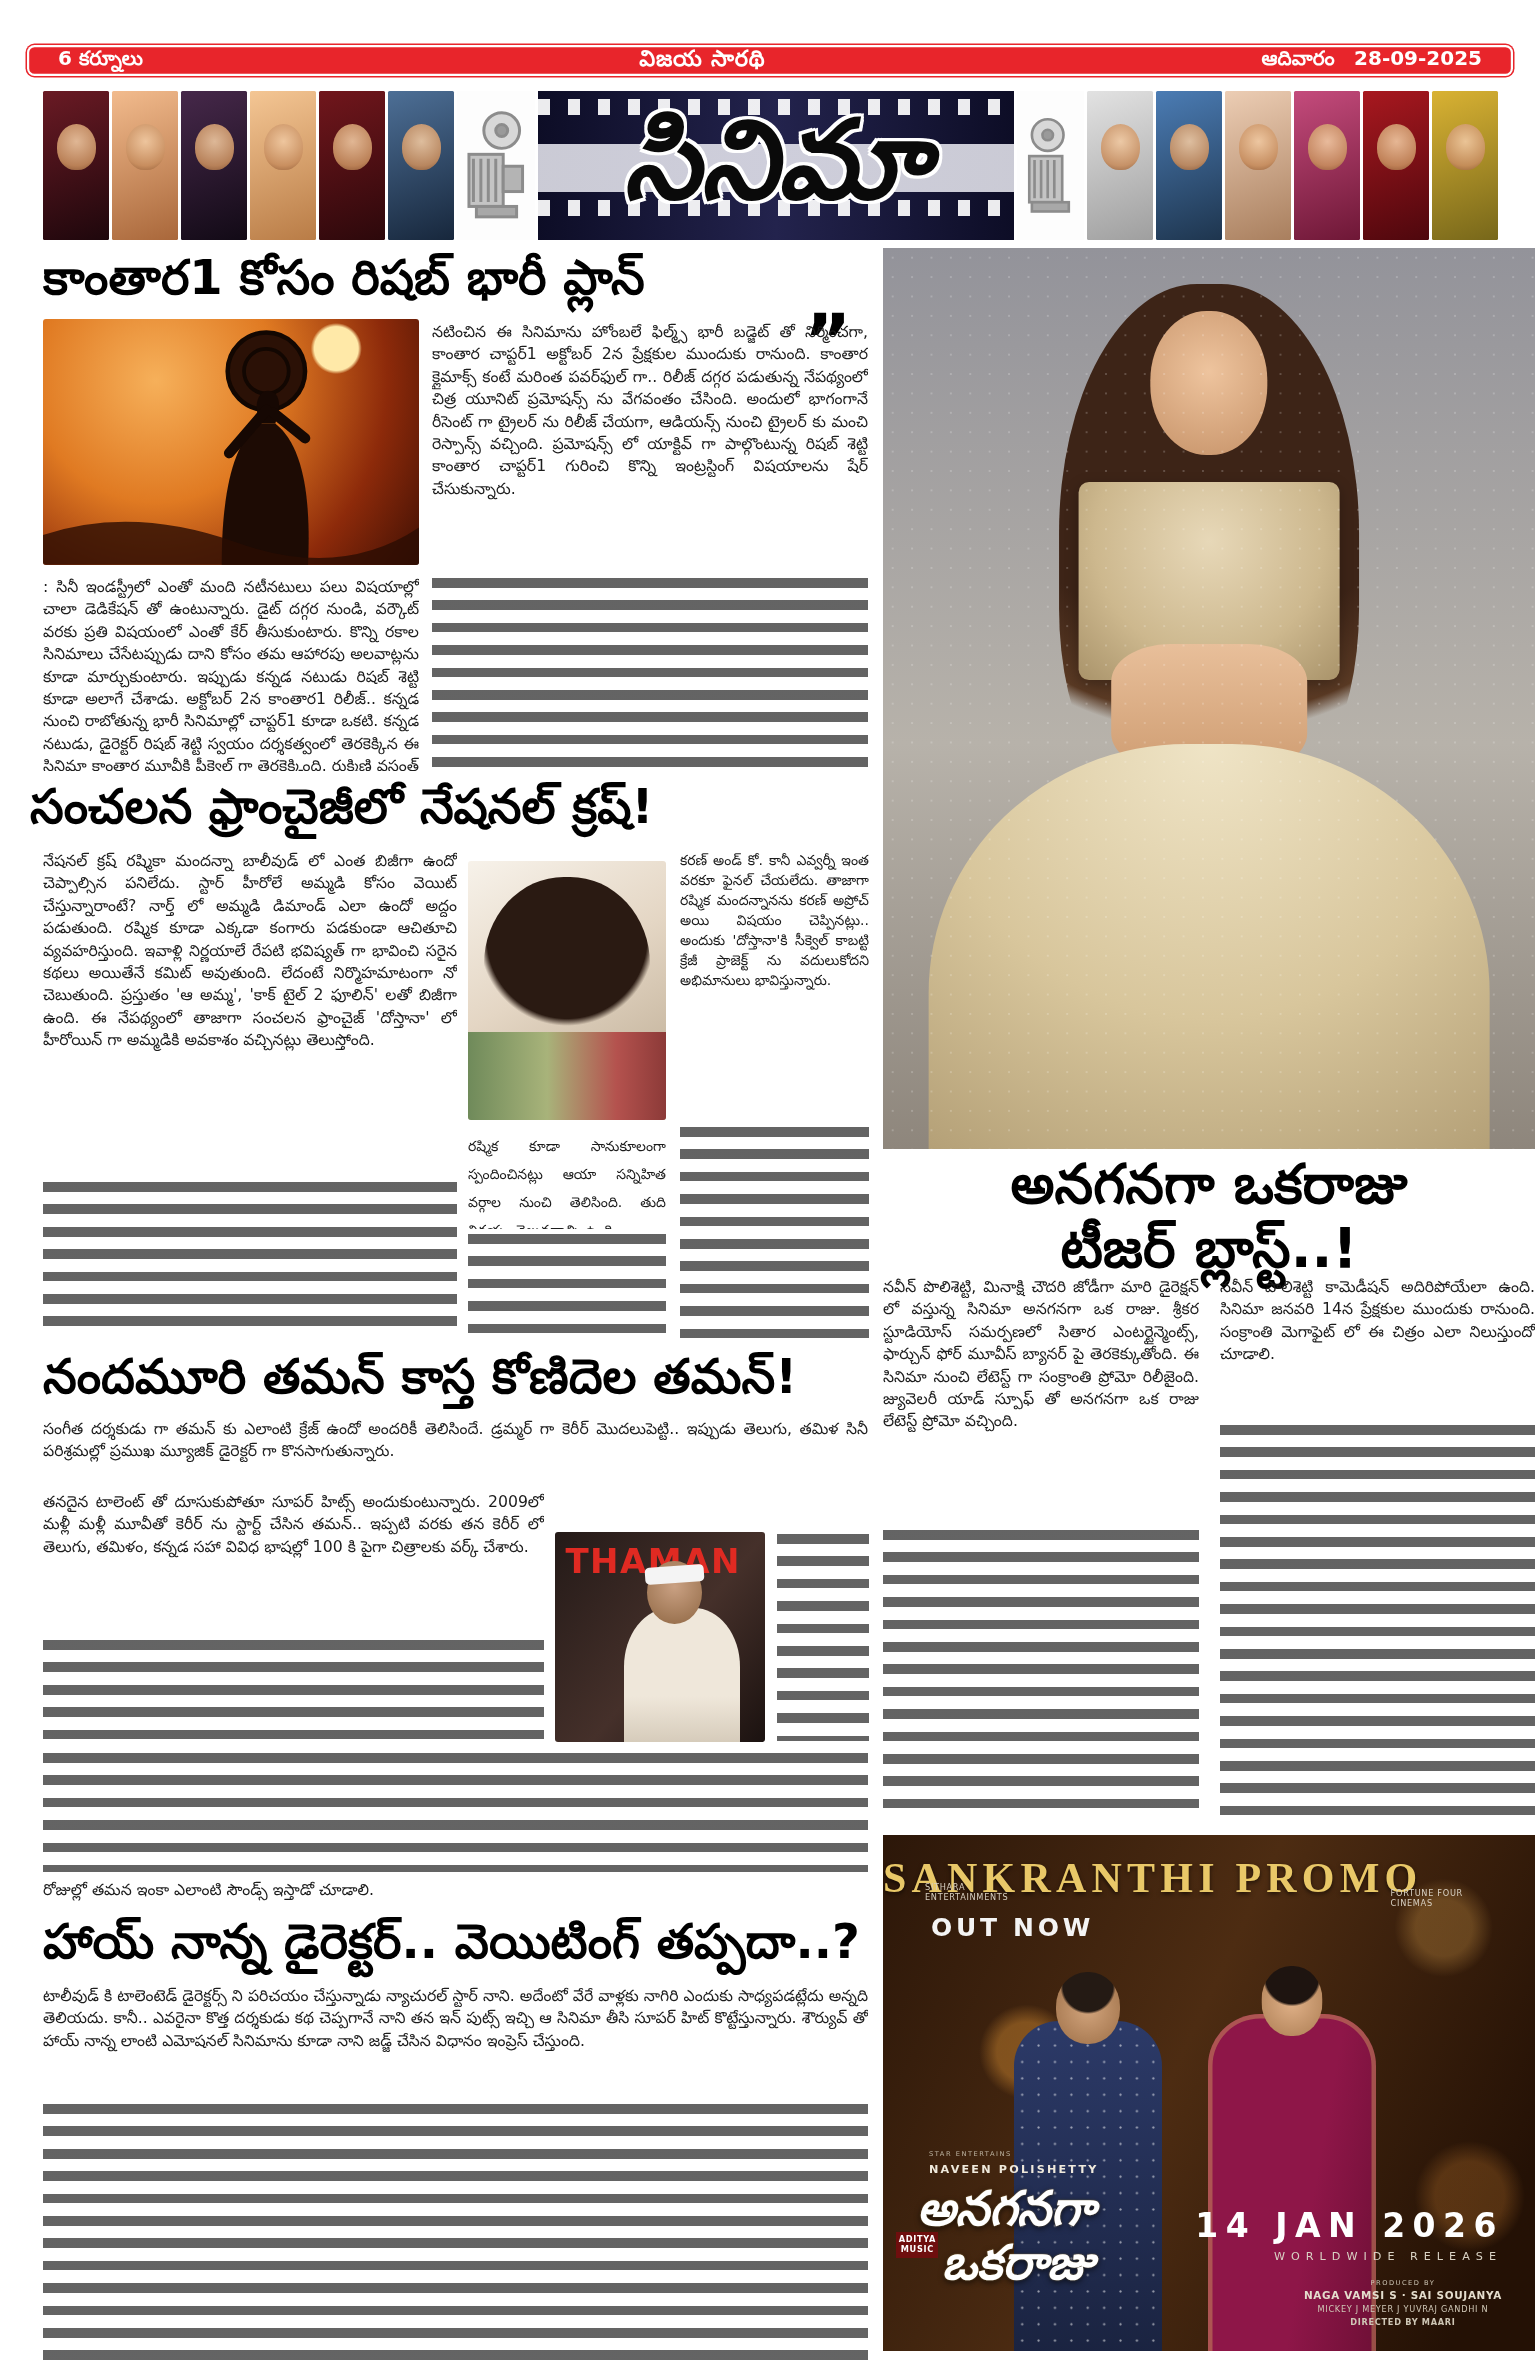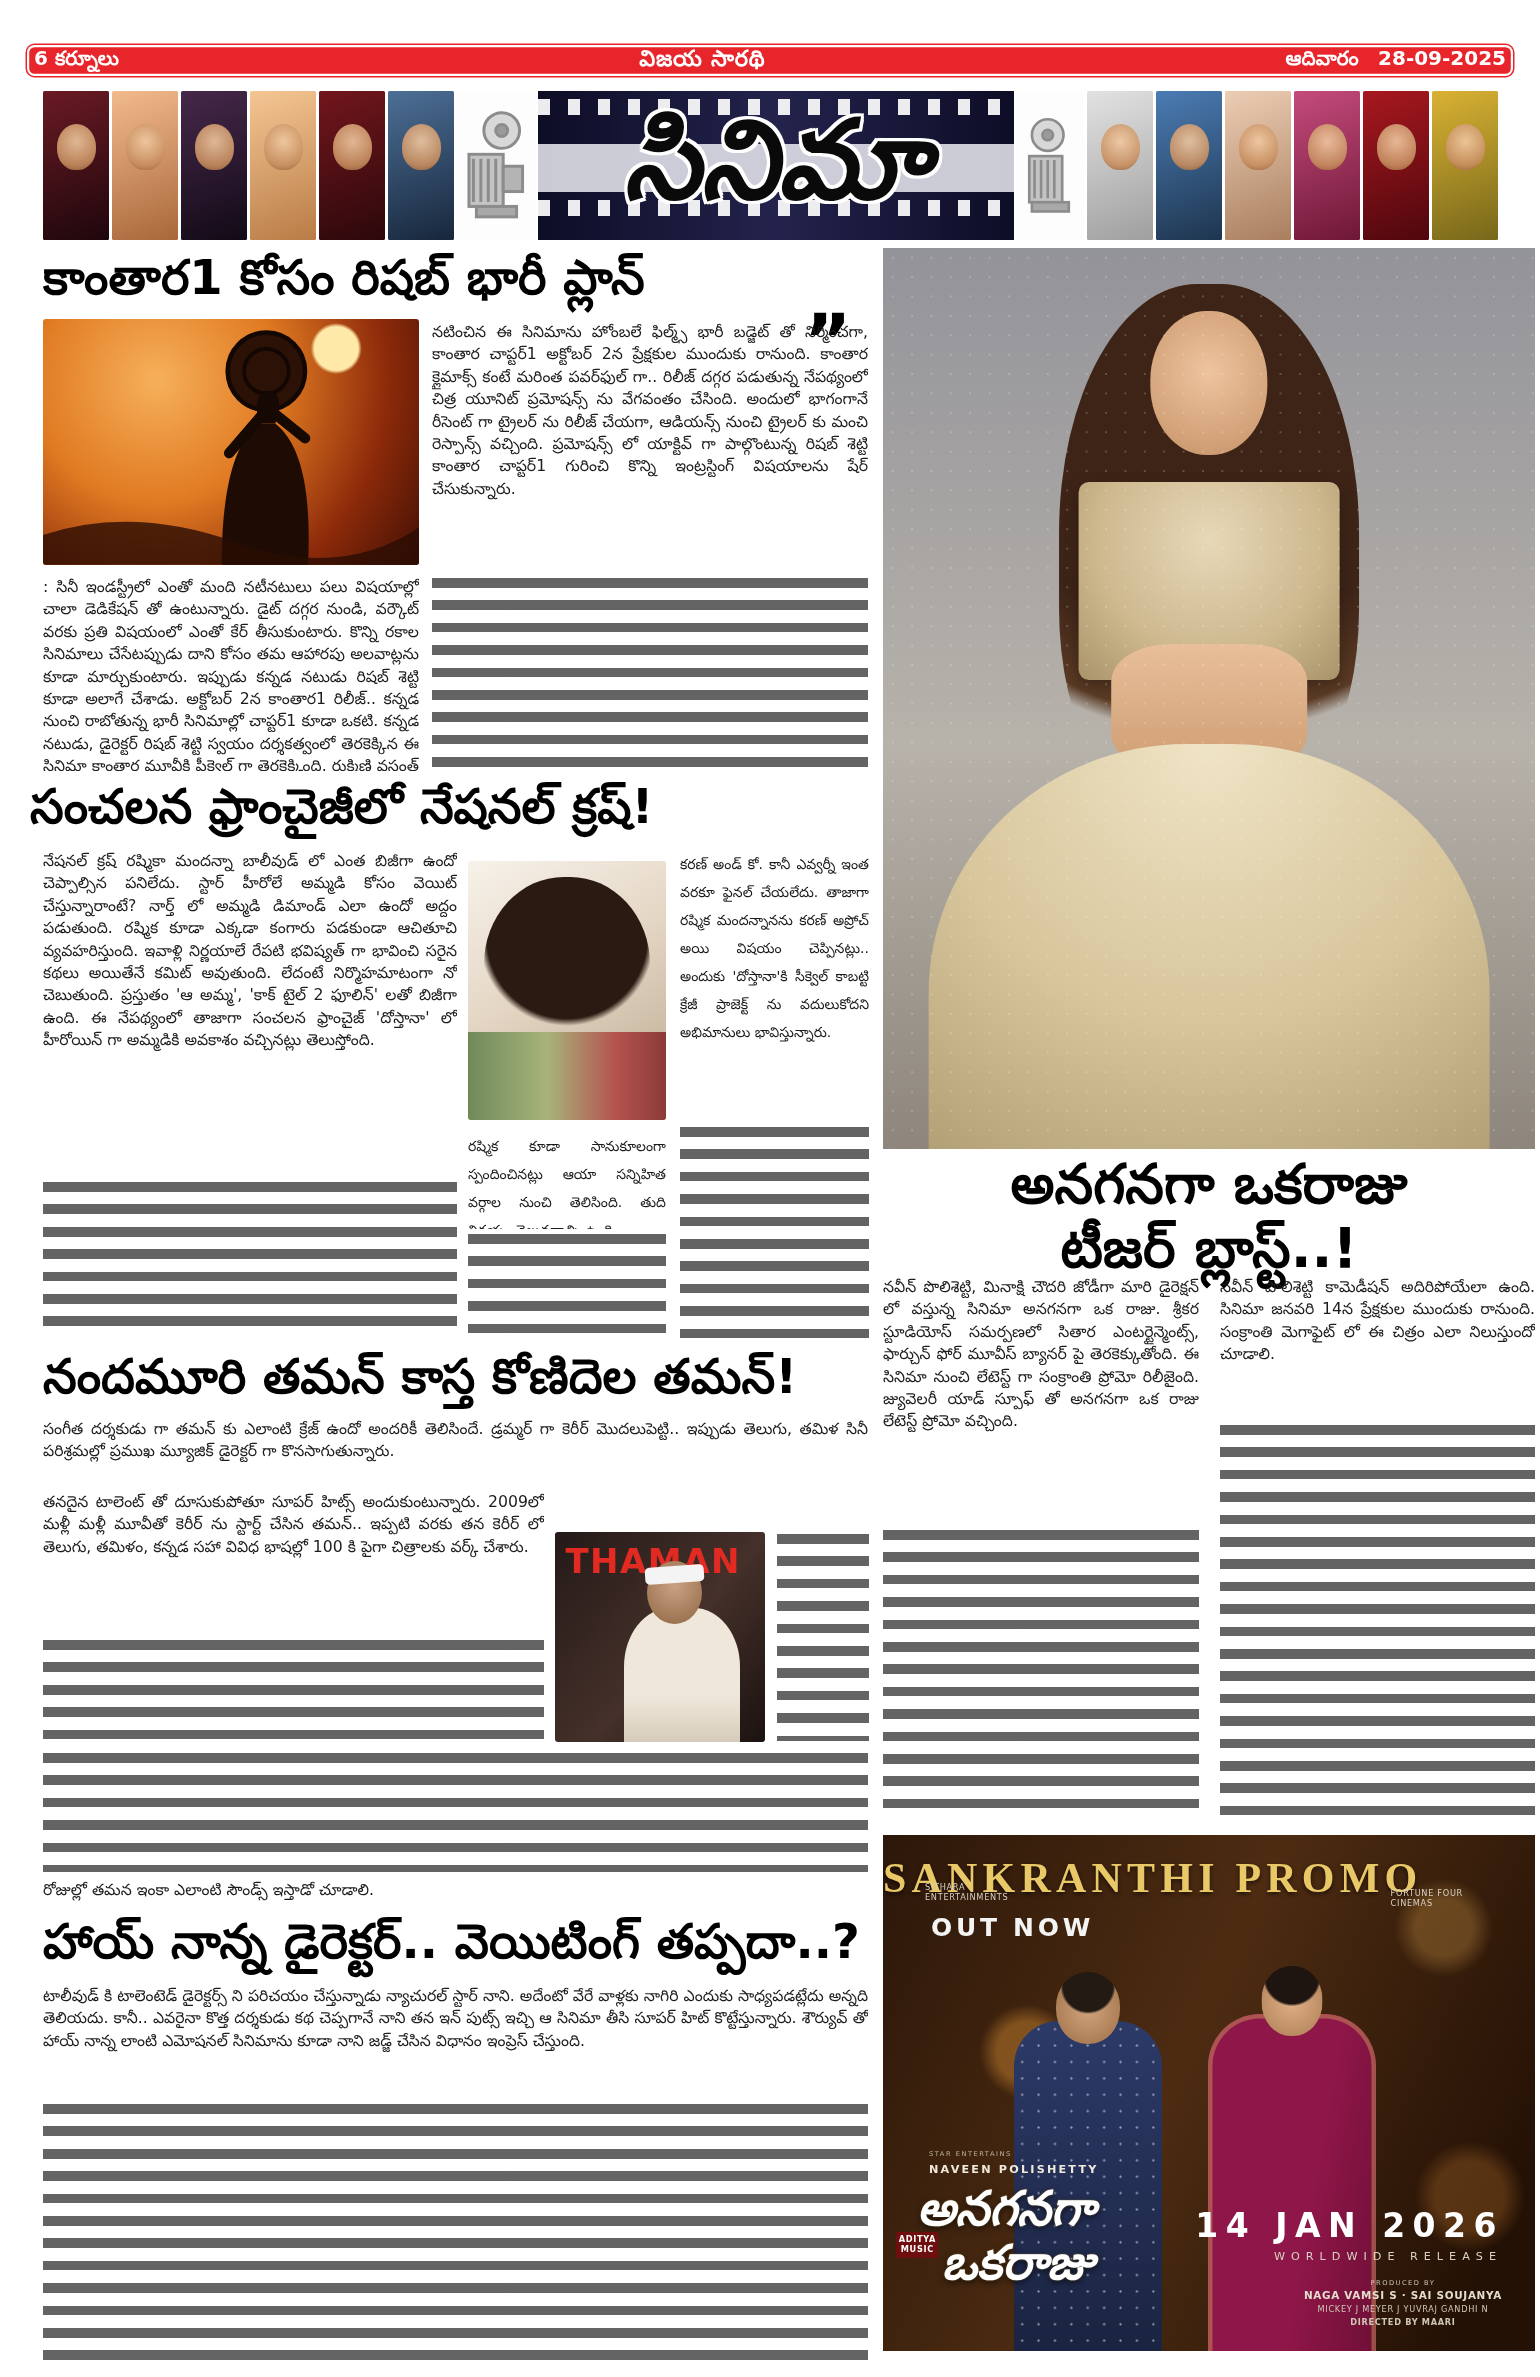--- a/index.html
+++ b/index.html
@@ -1,21 +1,21 @@
 <!DOCTYPE html>
 <html style="font-size:12px"><head>
 <meta charset="utf-8">
 <style>
   html,body{margin:0;padding:0;background:#e9e9e9;}
   .page{position:relative;width:1541px;height:2377px;background:#ffffff;overflow:hidden;
         font-family:"DejaVu Sans",sans-serif;color:#111;}
   
   .topbar{position:absolute;left:27px;top:45px;width:1486px;height:31px;background:#e8252b;
           border-radius:7.5px;box-shadow:inset 0 0 0 2.2px #fff,0 0 0 1.5px #e8252b;
-          display:flex;align-items:center;justify-content:space-between;padding:0 7px;box-sizing:border-box;}
+          display:flex;align-items:center;justify-content:space-between;padding:0 31px;box-sizing:border-box;}
   .topbar span{color:#fff;font-weight:bold;font-size:20px;white-space:nowrap;}
   .topbar .paper{font-size:22.4px;letter-spacing:0.7px;}
   .topbar .daydate{display:flex;gap:19.4px;}
   
   .masthead{position:absolute;left:43px;top:91px;width:1455px;height:149px;display:flex;gap:3px;}
   .mphoto{height:149px;flex:0 0 66px;border-radius:1.5px;position:relative;overflow:hidden;}
   .mphoto::after{content:"";position:absolute;left:50%;top:22%;width:39px;height:46px;margin-left:-19.4px;
                  border-radius:50% 50% 46% 46%;background:radial-gradient(circle at 50% 38%,#f0c9a2,#c78d5e 70%,#8a5632);opacity:.9;}
   .lp1{background:linear-gradient(160deg,#6a1a24,#1e070c);} .lp2{background:linear-gradient(160deg,#f2bb8d,#a9673a);}
   .lp3{background:linear-gradient(160deg,#46284a,#120a16);} .lp4{background:linear-gradient(160deg,#f4c694,#b97c46);}
@@ -190,21 +190,21 @@
   <div class="body-text" style="left:43px;top:850px;width:414px;height:321px;">నేషనల్ క్రష్ రష్మికా మందన్నా బాలీవుడ్ లో ఎంత బిజీగా ఉందో చెప్పాల్సిన పనిలేదు. స్టార్ హీరోలే అమ్మడి కోసం వెయిట్ చేస్తున్నారాంటే? నార్త్ లో అమ్మడి డిమాండ్ ఎలా ఉందో అద్దం పడుతుంది. రష్మిక కూడా ఎక్కడా కంగారు పడకుండా ఆచితూచి వ్యవహరిస్తుంది. ఇవాళ్లి నిర్ణయాలే రేపటి భవిష్యత్ గా భావించి సరైన కథలు అయితేనే కమిట్ అవుతుంది. లేదంటే నిర్మొహమాటంగా నో చెబుతుంది. ప్రస్తుతం 'ఆ అమ్మ', 'కాక్ టైల్ 2 ఫూలిన్' లతో బిజీగా ఉంది. ఈ నేపథ్యంలో తాజాగా సంచలన ఫ్రాంచైజ్ 'దోస్తానా' లో హీరోయిన్ గా అమ్మడికి అవకాశం వచ్చినట్లు తెలుస్తోంది.</div>
   <div class="faux" style="left:43px;top:1182px;width:414px;height:157px;"></div>
 
   <div class="rashmika-img">
     <div class="hair"></div>
       <div class="sari"></div>
   </div>
   <div class="body-text" style="left:468px;top:1132px;width:198px;height:97px;font-size:14px;line-height:28px;">రష్మిక కూడా సానుకూలంగా స్పందించినట్లు ఆయా సన్నిహిత వర్గాల నుంచి తెలిసింది. తుది నిర్ణయం వెలువడాల్సి ఉంది.</div>
   <div class="faux" style="left:468px;top:1234px;width:198px;height:104px;"></div>
 
-  <div class="body-text" style="left:680px;top:850px;width:189px;height:268px;font-size:14px;line-height:28px;">కరణ్ అండ్ కో. కానీ ఎవ్వర్నీ ఇంత వరకూ ఫైనల్ చేయలేదు. తాజాగా రష్మిక మందన్నానను కరణ్ అప్రోచ్ అయి విషయం చెప్పినట్లు.. అందుకు 'దోస్తానా'కి సీక్వెల్ కాబట్టి క్రేజీ ప్రాజెక్ట్ ను వదులుకోదని అభిమానులు భావిస్తున్నారు.</div>
+  <div class="body-text" style="left:680px;top:850px;width:189px;height:268px;font-size:14px;line-height:20px;">కరణ్ అండ్ కో. కానీ ఎవ్వర్నీ ఇంత వరకూ ఫైనల్ చేయలేదు. తాజాగా రష్మిక మందన్నానను కరణ్ అప్రోచ్ అయి విషయం చెప్పినట్లు.. అందుకు 'దోస్తానా'కి సీక్వెల్ కాబట్టి క్రేజీ ప్రాజెక్ట్ ను వదులుకోదని అభిమానులు భావిస్తున్నారు.</div>
   <div class="faux" style="left:680px;top:1127px;width:189px;height:211px;"></div>
 
   <div class="headline" style="left:43px;top:1351px;width:828px;">నందమూరి తమన్ కాస్త కోణిదెల తమన్!</div>
 
   <div class="body-text" style="left:43px;top:1418px;width:825px;height:70px;">సంగీత దర్శకుడు గా తమన్ కు ఎలాంటి క్రేజ్ ఉందో అందరికీ తెలిసిందే. డ్రమ్మర్ గా కెరీర్ మొదలుపెట్టి.. ఇప్పుడు తెలుగు, తమిళ సినీ పరిశ్రమల్లో ప్రముఖ మ్యూజిక్ డైరెక్టర్ గా కొనసాగుతున్నారు.</div>
   <div class="body-text" style="left:43px;top:1491px;width:501px;height:142px;">తనదైన టాలెంట్ తో దూసుకుపోతూ సూపర్ హిట్స్ అందుకుంటున్నారు. 2009లో మళ్లీ మళ్లీ మూవీతో కెరీర్ ను స్టార్ట్ చేసిన తమన్.. ఇప్పటి వరకు తన కెరీర్ లో తెలుగు, తమిళం, కన్నడ సహా వివిధ భాషల్లో 100 కి పైగా చిత్రాలకు వర్క్ చేశారు.</div>
   <div class="faux" style="left:43px;top:1640px;width:501px;height:104px;"></div>
 
   <div class="thaman-img">
     <div class="label">THAMAN</div>

